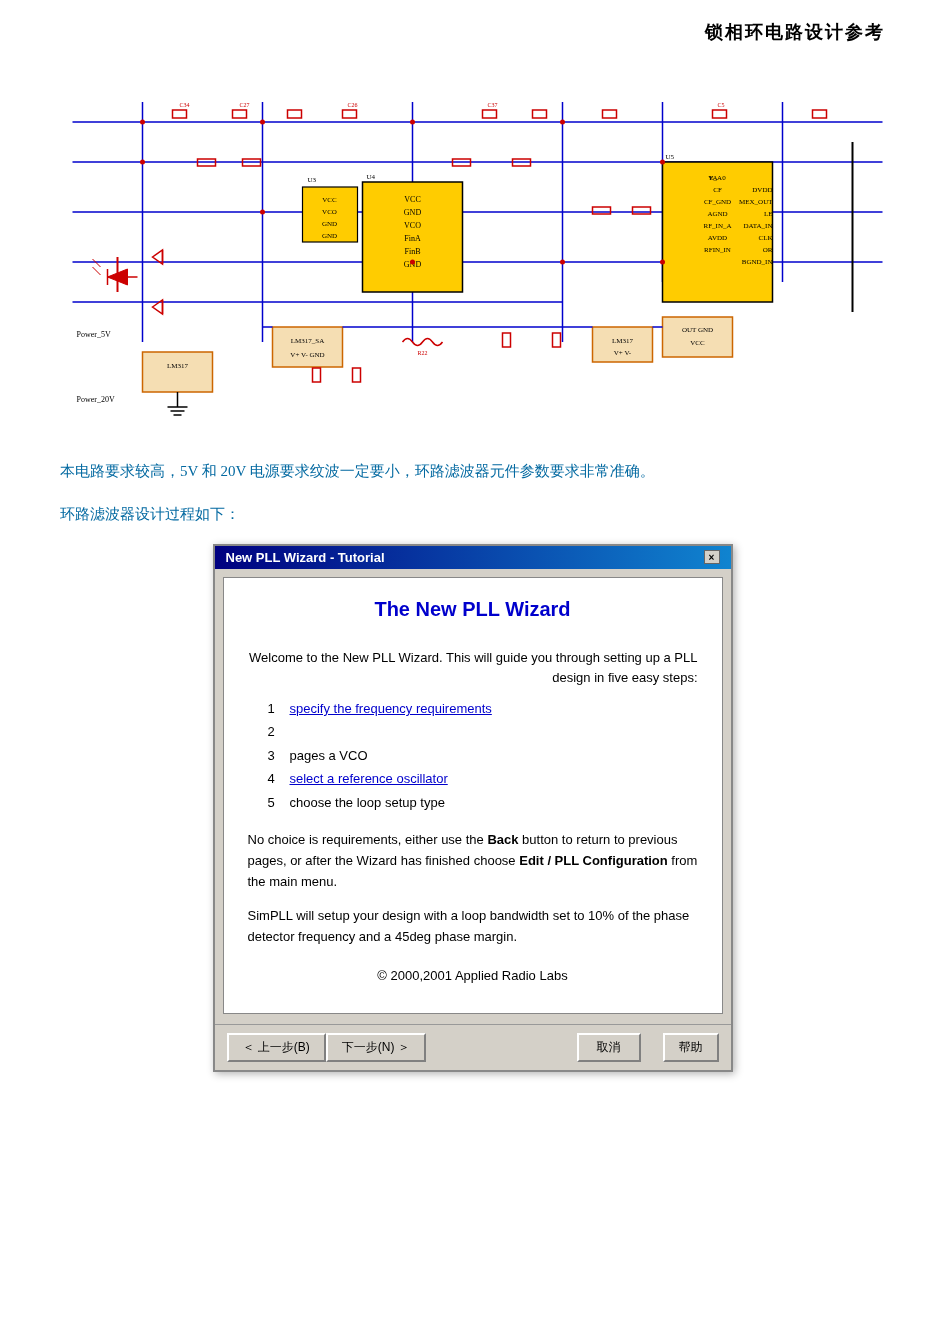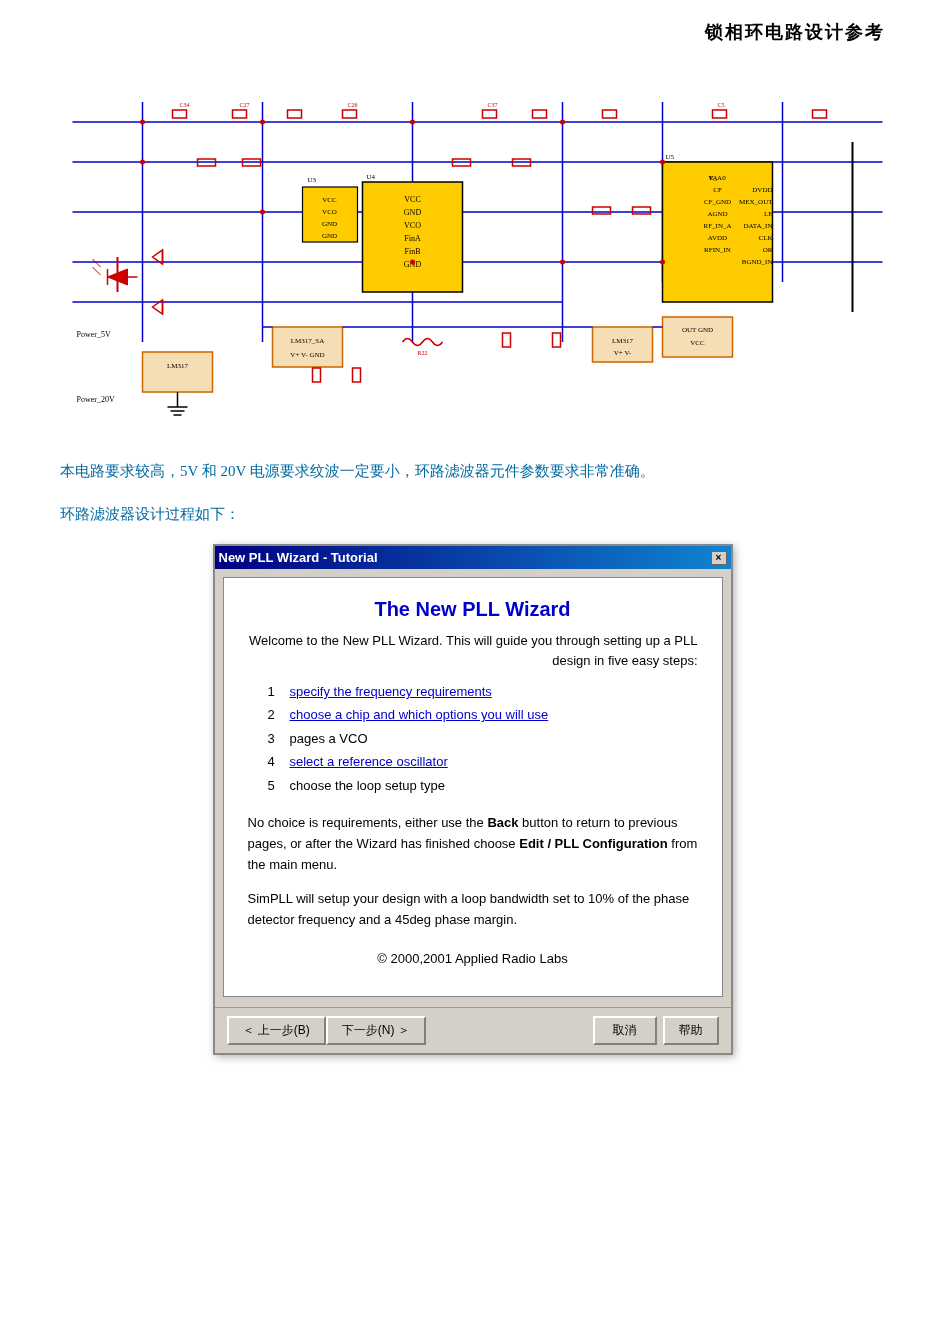--- a/index.html
+++ b/index.html
@@ -51,24 +51,23 @@
       margin: 0 auto;
       box-shadow: 2px 2px 8px rgba(0,0,0,0.3);
     }
 
     .wizard-titlebar {
       background: linear-gradient(to right, #000080, #1084d0);
       color: white;
       font-size: 13px;
       font-family: 'Arial', sans-serif;
       font-weight: bold;
-      padding: 4px 4px;
+      padding: 4px 11px;
       display: flex;
       justify-content: space-between;
-      align-items: center;
     }
 
     .titlebar-close {
       background: #d4d0c8;
       border: 1px solid #666;
       color: #000;
       width: 16px;
       height: 14px;
       font-size: 10px;
       cursor: pointer;
@@ -85,21 +84,21 @@
       border: 1px solid #888;
       min-height: 420px;
     }
 
     .wizard-main-title {
       text-align: center;
       font-size: 20px;
       font-weight: bold;
       color: #0000cc;
       font-family: Arial, sans-serif;
-      margin-bottom: 10px;
+      margin-bottom: 27px;
     }
 
     .wizard-intro {
       font-size: 13px;
       font-family: Arial, sans-serif;
       color: #000;
       margin-bottom: 10px;
       line-height: 1.5;
       text-align: right;
     }
@@ -164,21 +163,21 @@
     .wizard-separator {
       border: none;
       border-top: 1px solid #999;
       margin: 10px 0 0 0;
     }
 
     .wizard-buttons {
       padding: 8px 12px;
       display: flex;
       align-items: center;
-      gap: 6px;
+      gap: 22px;
       justify-content: flex-end;
     }
 
     .btn-group-left {
       display: flex;
       gap: 0;
       margin-right: auto;
     }
 
     .wizard-btn {
@@ -370,21 +369,20 @@
 
     <p class="wizard-intro">Welcome to the New PLL Wizard.  This will guide you through setting up a PLL design in five easy steps:</p>
 
     <ol class="wizard-steps">
       <li>
         <span class="step-num">1</span>
         <span class="step-link">specify the frequency requirements</span>
       </li>
       <li>
         <span class="step-num">2</span>
-        <span class="step-link">choose a chip and which options you will use</span>
       </li>
       <li>
         <span class="step-num">3</span>
         <span class="step-plain">pages a VCO</span>
       </li>
       <li>
         <span class="step-num">4</span>
         <span class="step-link">select a reference oscillator</span>
       </li>
       <li>

